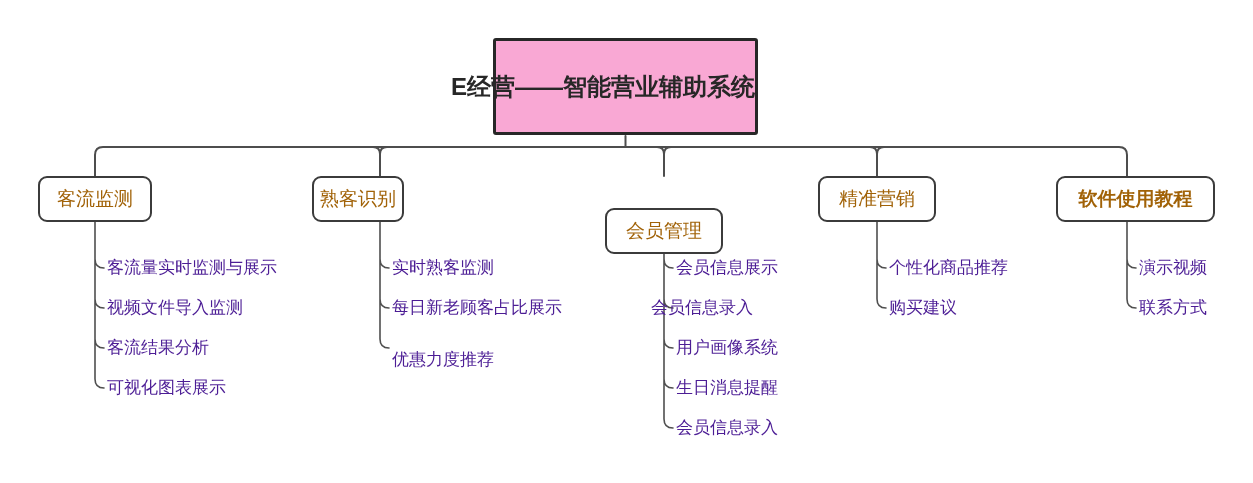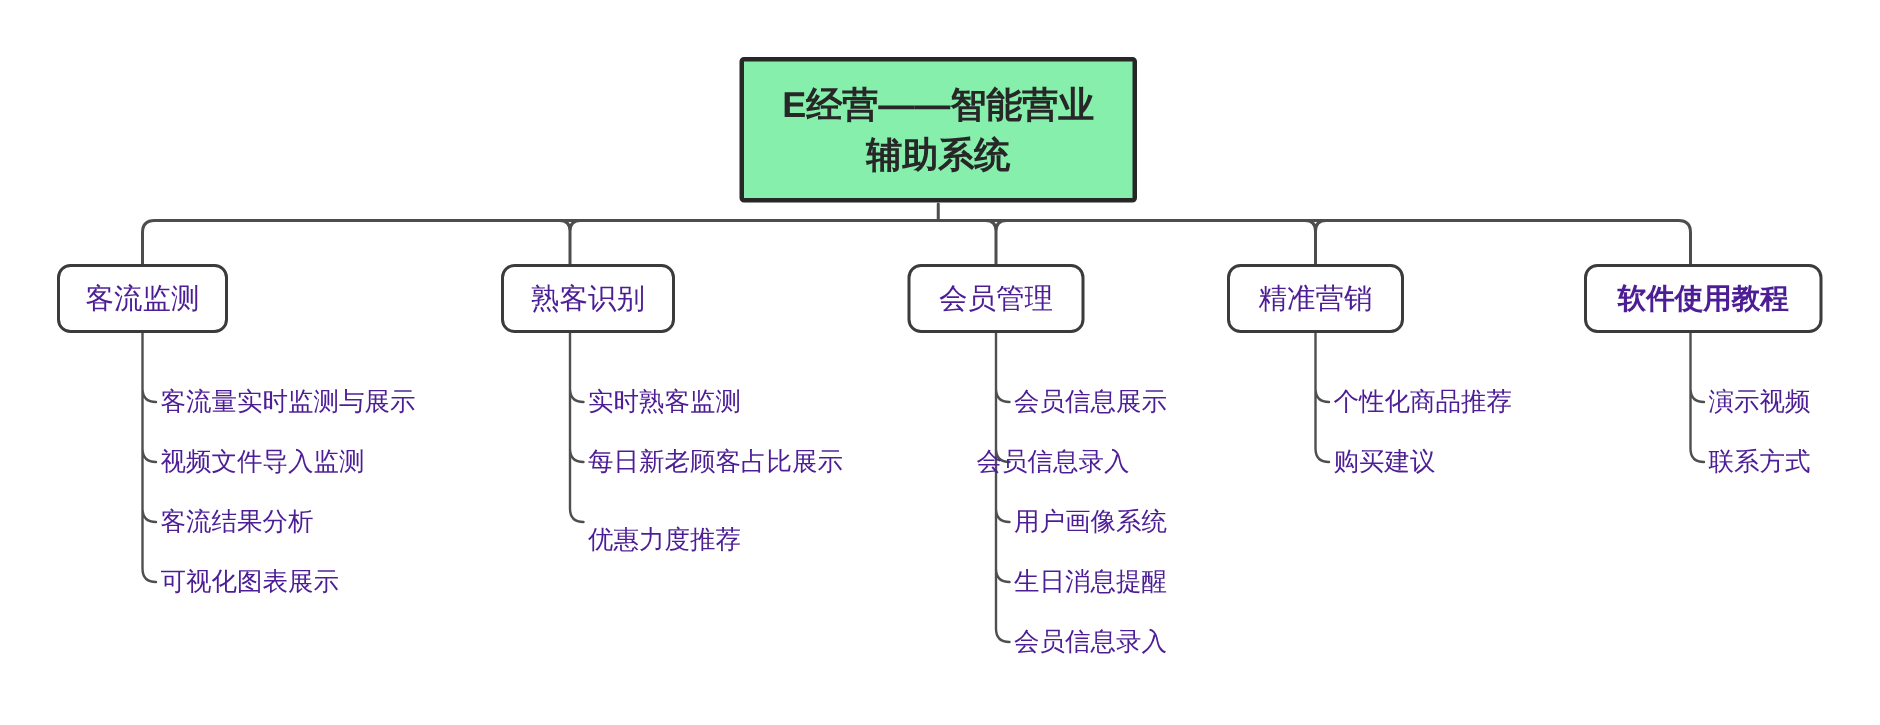--- a/index.html
+++ b/index.html
@@ -25,25 +25,25 @@
   }
   .root-box {
     position: absolute;
     left: 493px;
     top: 38px;
     width: 265px;
     height: 97px;
     box-sizing: border-box;
     border: 3px solid #272727;
     border-radius: 3px;
-    background: #86efac;
+    background: #f9a8d4;
     display: flex;
-    flex-direction: column;
+    flex-direction: row;
     align-items: center;
-    justify-content: center;
+    justify-content: flex-end;
     text-align: center;
   }
   .root-box .line {
     font-size: 24px;
     font-weight: bold;
     color: #272727;
     line-height: 33px;
     white-space: nowrap;
   }
   .branch-box {
@@ -53,21 +53,21 @@
     box-sizing: border-box;
     border: 2px solid #3b3b3b;
     border-radius: 9px;
     background: #ffffff;
     display: flex;
     align-items: center;
     justify-content: center;
   }
   .branch-box .label {
     font-size: 19px;
-    color: #4c1d95;
+    color: #a16207;
     white-space: nowrap;
   }
   .leaf {
     position: absolute;
     transform: translateY(-50%);
     font-size: 17px;
     color: #4c1d95;
     line-height: 20px;
     white-space: nowrap;
   }
@@ -99,24 +99,24 @@
   </svg>
 
   <div class="root-box">
     <span class="line">E经营——智能营业</span>
     <span class="line">辅助系统</span>
   </div>
 
   <div class="branch-box" style="left:38px; width:114px;">
     <span class="label">客流监测</span>
   </div>
-  <div class="branch-box" style="left:334px; width:116px;">
+  <div class="branch-box" style="left:312px; width:92px;">
     <span class="label">熟客识别</span>
   </div>
-  <div class="branch-box" style="left:605px; width:118px;">
+  <div class="branch-box" style="left:605px; width:118px;margin-top:32px;">
     <span class="label">会员管理</span>
   </div>
   <div class="branch-box" style="left:818px; width:118px;">
     <span class="label">精准营销</span>
   </div>
   <div class="branch-box" style="left:1056px; width:159px;font-weight:bold;">
     <span class="label">软件使用教程</span>
   </div>
 
   <div class="leaf" style="left:107px; top:268px;">客流量实时监测与展示</div>

